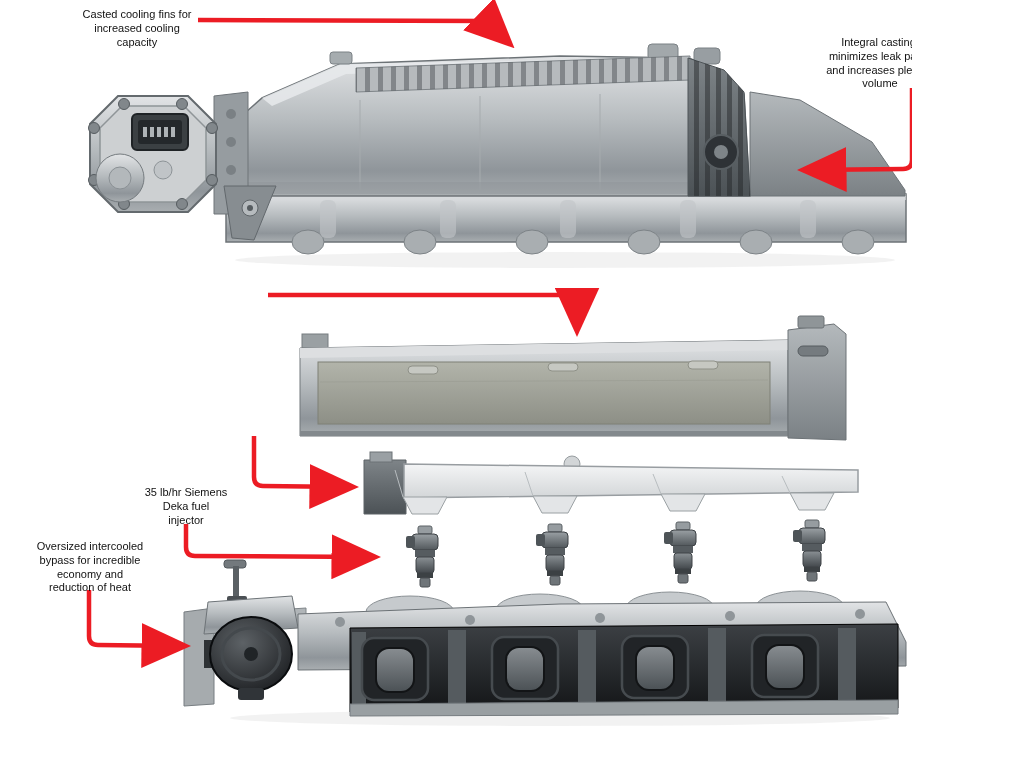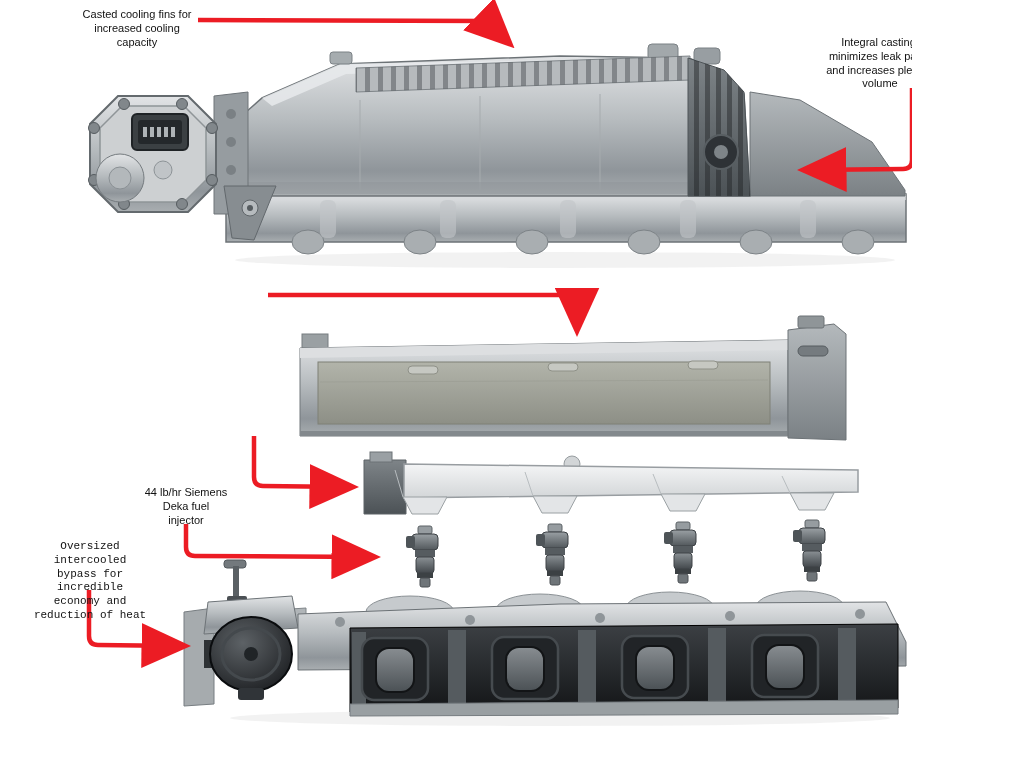--- a/index.html
+++ b/index.html
@@ -296,22 +296,22 @@
 increased cooling
 capacity</div>
 
   <div class="callout" style="left:824px; top:36px; width:112px;">Integral casting,
 minimizes leak paths
 and increases plenum
 volume</div>
 
 
 
-  <div class="callout" style="left:138px; top:486px; width:96px;">44 lb/hr Siemens
+  <div class="callout" style="left:138px; top:486px; width:96px;">35 lb/hr Siemens
 Deka fuel
 injector</div>
 
-  <div class="callout" style="left:32px; top:540px; width:116px;font-family:Liberation Mono, monospace;">Oversized intercooled
+  <div class="callout" style="left:32px; top:540px; width:116px;">Oversized intercooled
 bypass for incredible
 economy and
 reduction of heat</div>
 
 </div>
 
 </body></html>

